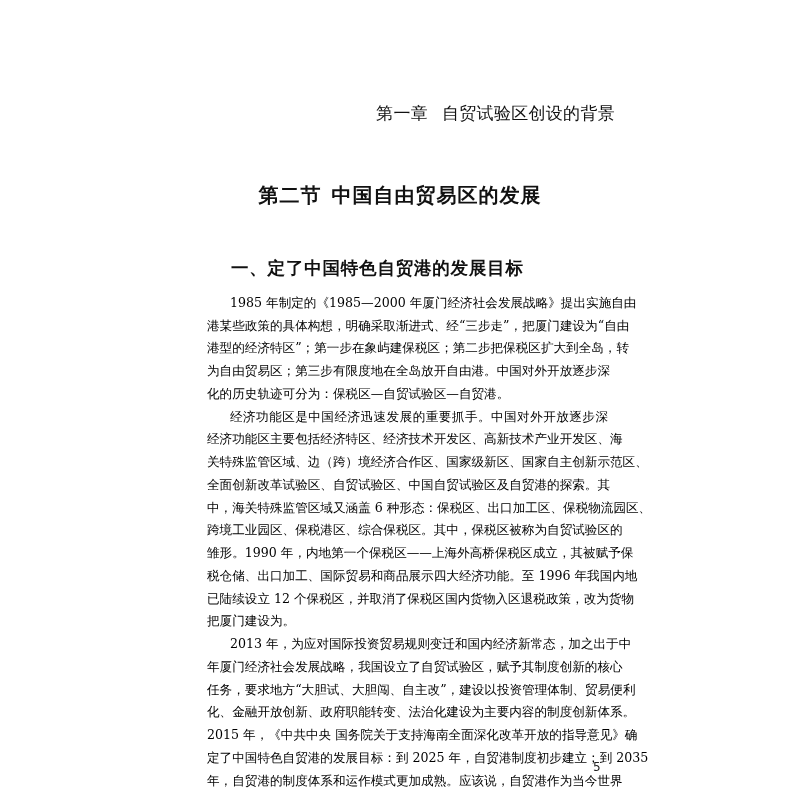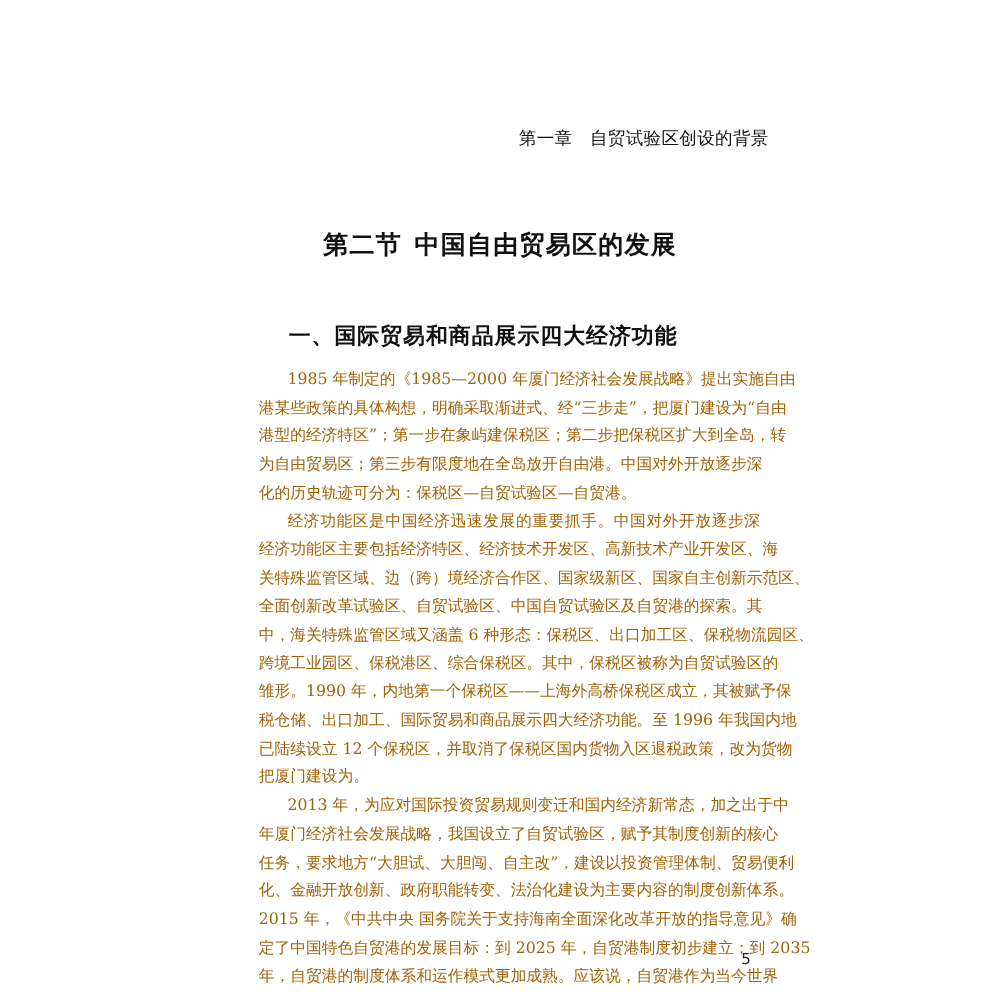--- a/index.html
+++ b/index.html
@@ -3,58 +3,58 @@
 <meta charset="utf-8">
 <style>
   html, body { margin: 0; padding: 0; }
   body {
     width: 800px; height: 800px; background: #ffffff; position: relative; overflow: hidden;
     font-family: "DejaVu Serif", "Liberation Serif", serif; color: #1a1a1a;
   }
   .running-head {
     position: absolute; top: 102px; right: 185px;
     font-family: "DejaVu Sans", "Liberation Sans", sans-serif;
-    font-size: 14px; color: #111; white-space: nowrap; letter-spacing: 0.3px;
+    font-size: 17px; color: #111; white-space: nowrap; letter-spacing: 0.3px;
   }
   .running-head .chap { margin-right: 14px; }
   .section-title {
     position: absolute; top: 182px; left: 0; width: 800px; text-align: center;
     font-family: "DejaVu Sans", "Liberation Sans", sans-serif;
     font-size: 20px; font-weight: bold; color: #111; letter-spacing: 1px; white-space: nowrap;
   }
   .section-title .num { margin-right: 10px; }
   .sub-title {
     position: absolute; top: 256px; left: 231px;
     font-family: "DejaVu Sans", "Liberation Sans", sans-serif;
     font-size: 17.5px; font-weight: bold; color: #111; letter-spacing: 0.8px; white-space: nowrap;
   }
   .line {
     position: absolute; left: 207px; width: 401px;
     font-size: 12.6px; line-height: 16px; white-space: nowrap;
-    text-align: justify; text-align-last: justify; color: #a16207;
+    text-align: justify; text-align-last: justify; color: #000000;
   }
   .line.indent { left: 230px; width: 378px; }
   .line.last { text-align-last: left; }
   .page-number {
     position: absolute; top: 760px; left: 593px;
     font-family: "DejaVu Sans", "Liberation Sans", sans-serif; font-size: 12px; color: #222;
   }
 </style>
 </head>
 <body>
 
 <div class="running-head">
   <span class="chap">第一章</span><span>自贸试验区创设的背景</span>
 </div>
 
 <div class="section-title">
   <span class="num">第二节</span><span>中国自由贸易区的发展</span>
 </div>
 
-<div class="sub-title">一、国际贸易和商品展示四大经济功能</div>
+<div class="sub-title">一、定了中国特色自贸港的发展目标</div>
 
 <div>
   <div class="line indent" style="top:295px">1985 年制定的《1985—2000 年厦门经济社会发展战略》提出实施自由</div>
   <div class="line" style="top:318px">港某些政策的具体构想，明确采取渐进式、经“三步走”，把厦门建设为“自由</div>
   <div class="line" style="top:340px">港型的经济特区”；第一步在象屿建保税区；第二步把保税区扩大到全岛，转</div>
   <div class="line" style="top:363px">为自由贸易区；第三步有限度地在全岛放开自由港。中国对外开放逐步深</div>
   <div class="line last" style="top:386px">化的历史轨迹可分为：保税区—自贸试验区—自贸港。</div>
 
   <div class="line indent" style="top:409px">经济功能区是中国经济迅速发展的重要抓手。中国对外开放逐步深</div>
   <div class="line" style="top:431px">经济功能区主要包括经济特区、经济技术开发区、高新技术产业开发区、海</div>

